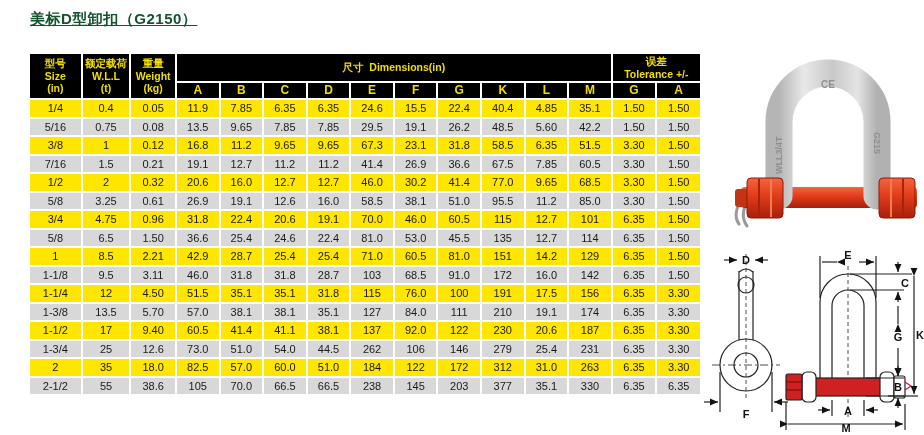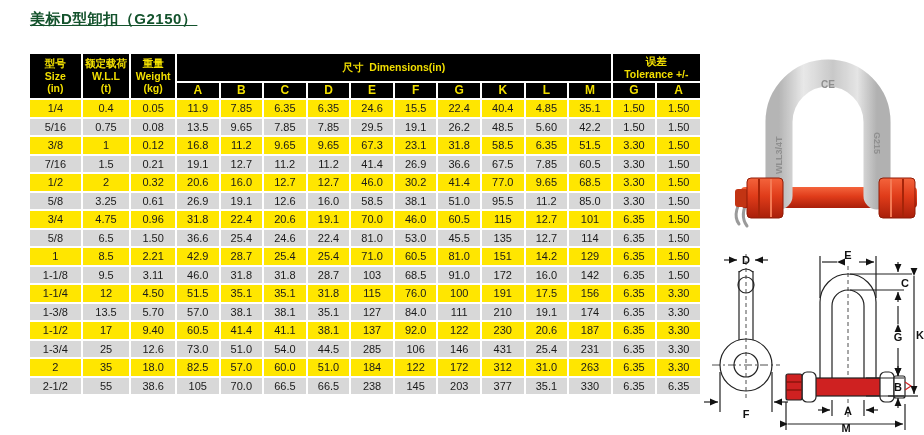--- a/index.html
+++ b/index.html
@@ -321,24 +321,24 @@
         <td>3.30</td>
       </tr>
       <tr class="row-gray">
         <td>1-3/4</td>
         <td>25</td>
         <td>12.6</td>
         <td>73.0</td>
         <td>51.0</td>
         <td>54.0</td>
         <td>44.5</td>
-        <td>285</td>
+        <td>262</td>
         <td>106</td>
         <td>146</td>
-        <td>431</td>
+        <td>279</td>
         <td>25.4</td>
         <td>231</td>
         <td>6.35</td>
         <td>3.30</td>
       </tr>
       <tr class="row-yellow">
         <td>2</td>
         <td>35</td>
         <td>18.0</td>
         <td>82.5</td>

